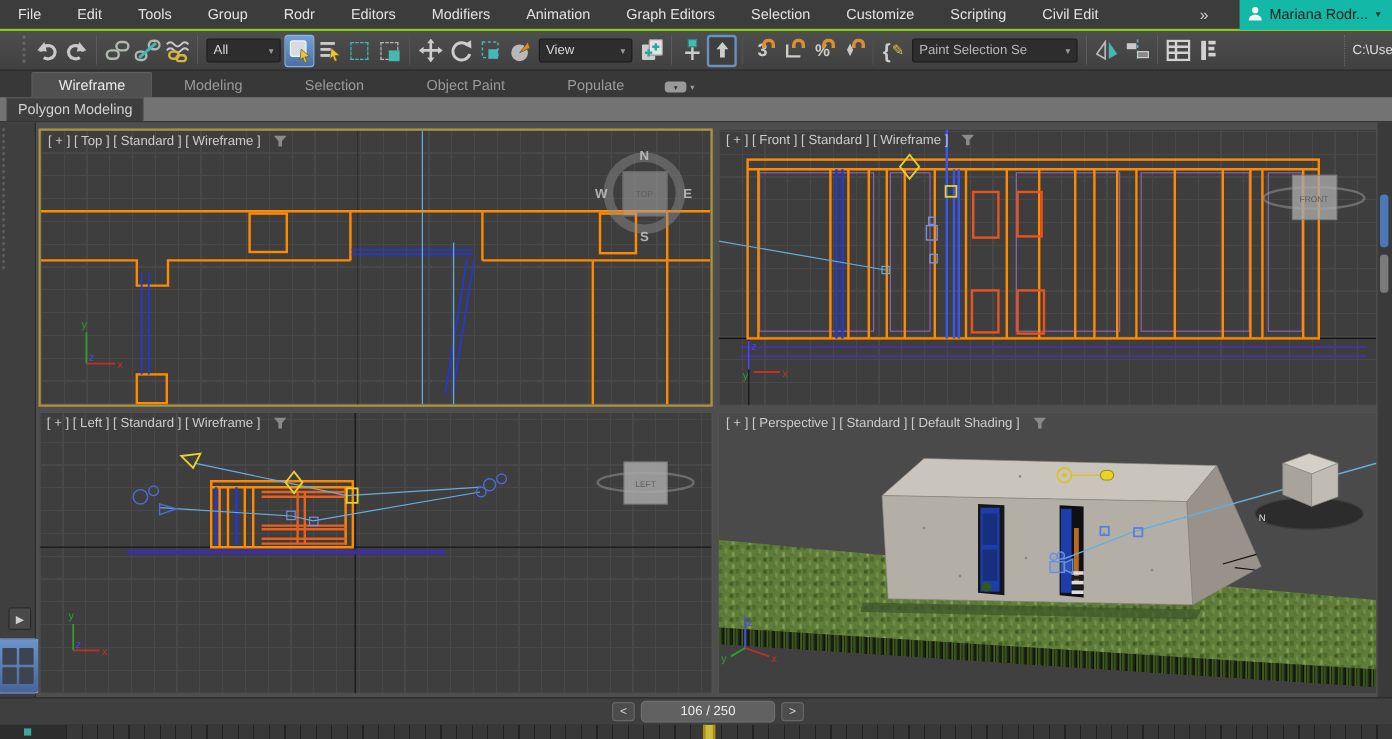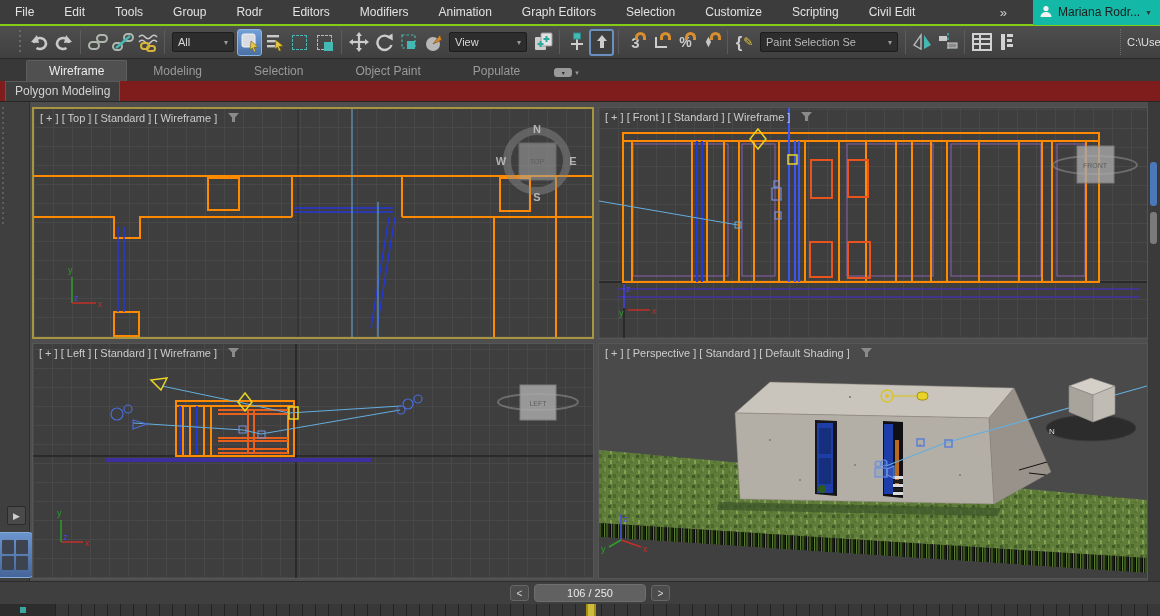--- a/index.html
+++ b/index.html
@@ -32,21 +32,21 @@
   .spin-stack { display:flex; flex-direction:column; line-height:.55; font-size:9px; color:#c8c8c8; margin-right:4px; }
   .path-box { position:absolute; right:0; top:3px; height:26px; display:flex; align-items:center; font-size:11px; color:#e0e0e0; padding-left:6px; border-left:1px dotted #6a6a6a; width:40px; overflow:hidden; white-space:nowrap; }
 
   
   .ribbon { position:absolute; left:0; top:59px; width:1160px; height:22px; background:#383838; display:flex; align-items:flex-end; }
   .rtab { font-size:12px; color:#9a9a9a; padding:3px 26px; }
   .rtab.active { background:#505050; color:#ececec; border:1px solid #5e5e5e; border-bottom:none; border-radius:2px 2px 0 0; margin-left:26px; padding:3px 22px; }
   .rtab-dd { display:flex; align-items:center; gap:3px; margin-left:8px; padding-bottom:4px; }
   .rtab-dd .pill { width:18px; height:9px; background:#9a9a9a; border-radius:3px; display:flex; align-items:center; justify-content:center; font-size:6px; color:#2e2e2e; }
   .rtab-dd .caret { font-size:7px; color:#9a9a9a; }
-  .subrow { position:absolute; left:0; top:81px; width:1160px; height:21px; background:#7f1d1d; border-bottom:1px solid #272727; display:flex; align-items:center; }
+  .subrow { position:absolute; left:0; top:81px; width:1160px; height:21px; background:#737373; border-bottom:1px solid #272727; display:flex; align-items:center; }
   .subtab { margin-left:5px; font-size:12px; color:#d2d2d2; background:#3e3e3e; border:1px solid #5a5a5a; border-bottom:none; padding:2px 9px 3px; }
 
   
   .workspace { position:absolute; left:0; top:102px; width:1160px; height:479px; background:#4e4e4e; }
   .left-strip { position:absolute; left:0; top:0; width:30px; height:479px; background:#3f3f3f; border-right:1px solid #2d2d2d; }
   .left-strip .grip2 { position:absolute; left:1px; top:4px; width:5px; height:120px; background:radial-gradient(circle at 2px 2px, #5e5e5e 1px, transparent 1.4px); background-size:5px 5px; }
   .expand-btn { position:absolute; left:7px; top:404px; width:19px; height:19px; background:#4a4a4a; border:1px solid #2b2b2b; border-radius:2px; color:#cfcfcf; font-size:9px; display:flex; align-items:center; justify-content:center; }
   .layout-btn { position:absolute; left:-4px; top:430px; width:38px; height:46px; background:linear-gradient(#6b94cc,#46669a); border:1px solid #86aad8; border-radius:5px; display:flex; align-items:center; justify-content:center; }
   .layout-btn .grid2 { width:26px; height:30px; display:grid; grid-template-columns:1fr 1fr; grid-template-rows:1fr 1fr; gap:2px; }
   .layout-btn .grid2 div { background:#3d4450; border-radius:1px; }

